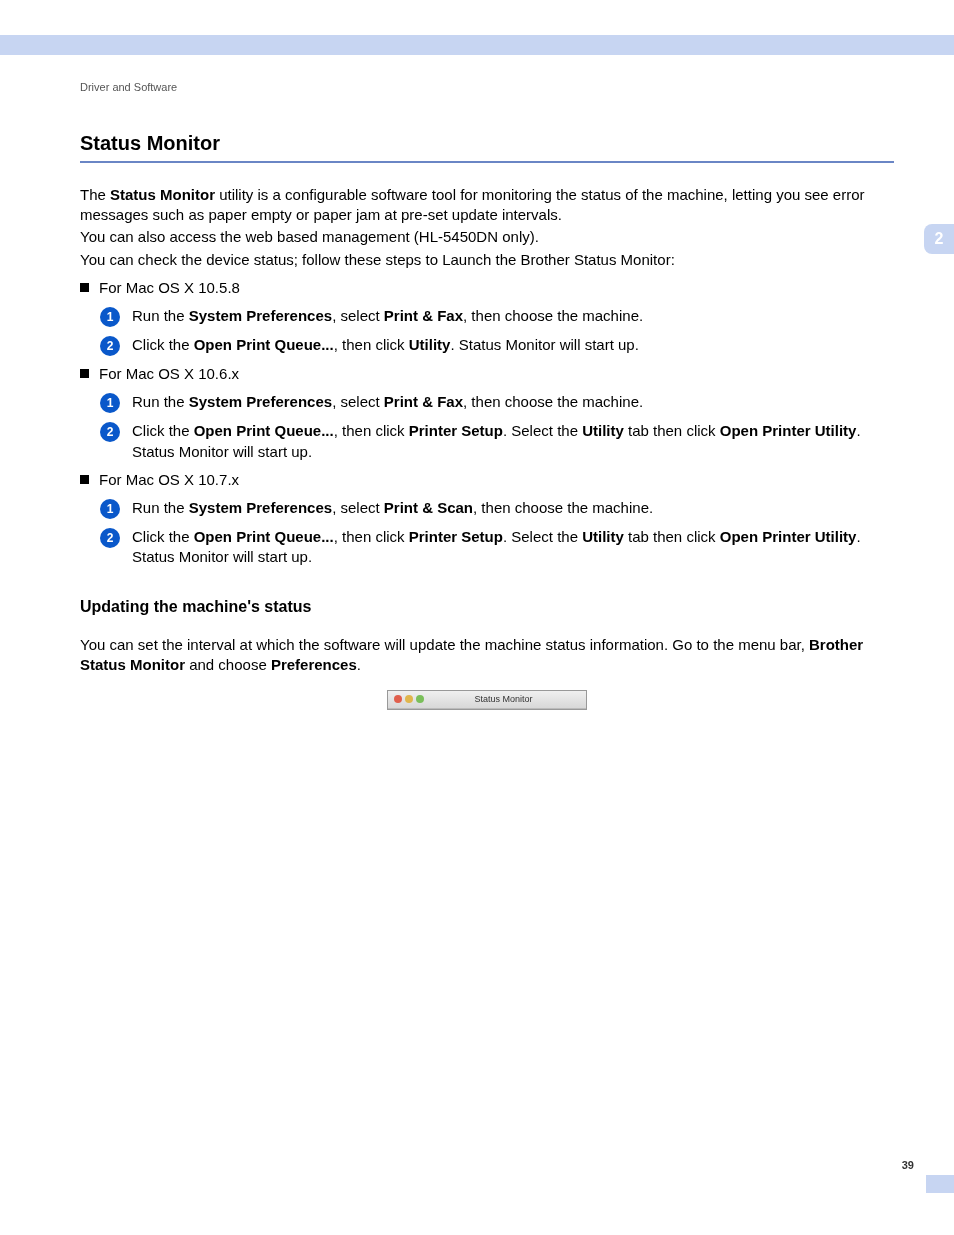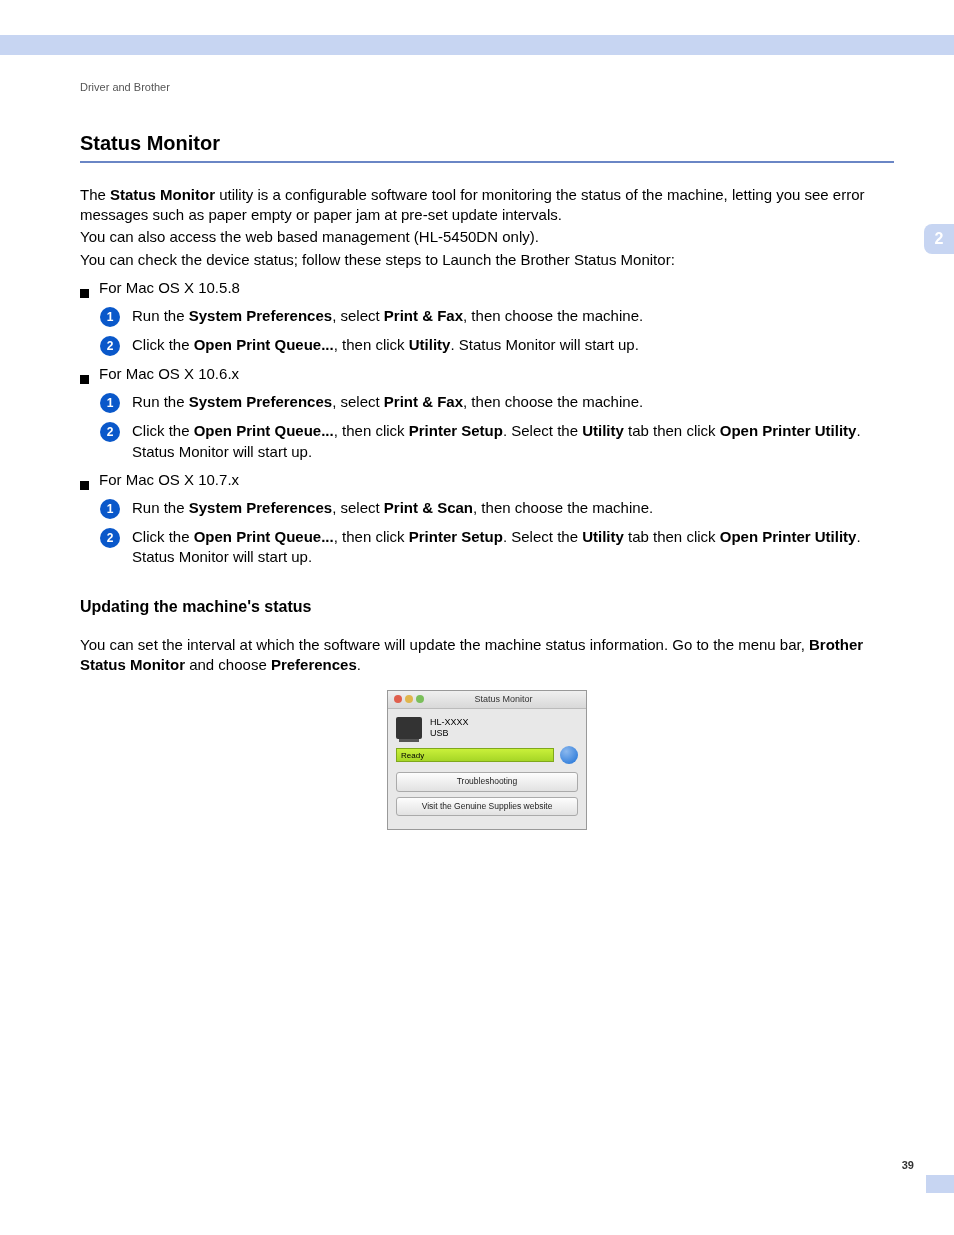--- a/index.html
+++ b/index.html
@@ -52,21 +52,21 @@
     font-size: 16px;
     text-align: center;
     line-height: 30px;
     border-top-left-radius: 8px;
     border-bottom-left-radius: 8px;
   }
   .para { margin-bottom: 2px; }
   .bold { font-weight: bold; }
   .bullet-item {
     display: flex;
-    align-items: flex-end;
+    align-items: flex-start;
     margin-top: 8px;
     margin-bottom: 2px;
   }
   .square-bullet {
     width: 9px; height: 9px;
     background: #000;
     margin-top: 5px;
     margin-right: 10px;
     flex: 0 0 auto;
   }
@@ -154,21 +154,21 @@
   }
 </style>
 </head>
 <body>
 
 <div class="top-bar"></div>
 <div class="side-tab">2</div>
 
 <div class="content">
 
-  <div class="breadcrumb">Driver and Brother</div>
+  <div class="breadcrumb">Driver and Software</div>
 
   <h2 class="title">Status Monitor</h2>
   <div class="title-underline"></div>
 
   <p class="para">
     <span>The </span><span class="bold">Status Monitor</span><span> utility is a configurable software tool for monitoring the status of the machine, letting you see error messages such as paper empty or paper jam at pre-set update intervals.</span>
   </p>
   <p class="para">You can also access the web based management (HL-5450DN only).</p>
   <p class="para">You can check the device status; follow these steps to Launch the Brother Status Monitor:</p>
 
@@ -230,33 +230,18 @@
     <span>You can set the interval at which the software will update the machine status information. Go to the menu bar, </span><span class="bold">Brother Status Monitor</span><span> and choose </span><span class="bold">Preferences</span><span>.</span>
   </p>
 
   <div class="screenshot-box">
     <div class="sb-titlebar">
       <div class="tl-dot tl-red"></div>
       <div class="tl-dot tl-yel"></div>
       <div class="tl-dot tl-grn"></div>
       <div class="sb-title">Status Monitor</div>
     </div>
-    <div class="sb-body">
-      <div class="sb-row">
-        <div class="printer-thumb"></div>
-        <div class="sb-info">
-          <div>HL-XXXX</div>
-          <div>USB</div>
-        </div>
-      </div>
-      <div class="sb-status-row">
-        <div class="sb-status">Ready</div>
-        <div class="sb-refresh"></div>
-      </div>
-      <div class="sb-btn">Troubleshooting</div>
-      <div class="sb-btn">Visit the Genuine Supplies website</div>
-    </div>
   </div>
 
 </div>
 
 <div class="page-num">39</div>
 <div class="bottom-tab"></div>
 
 </body></html>

